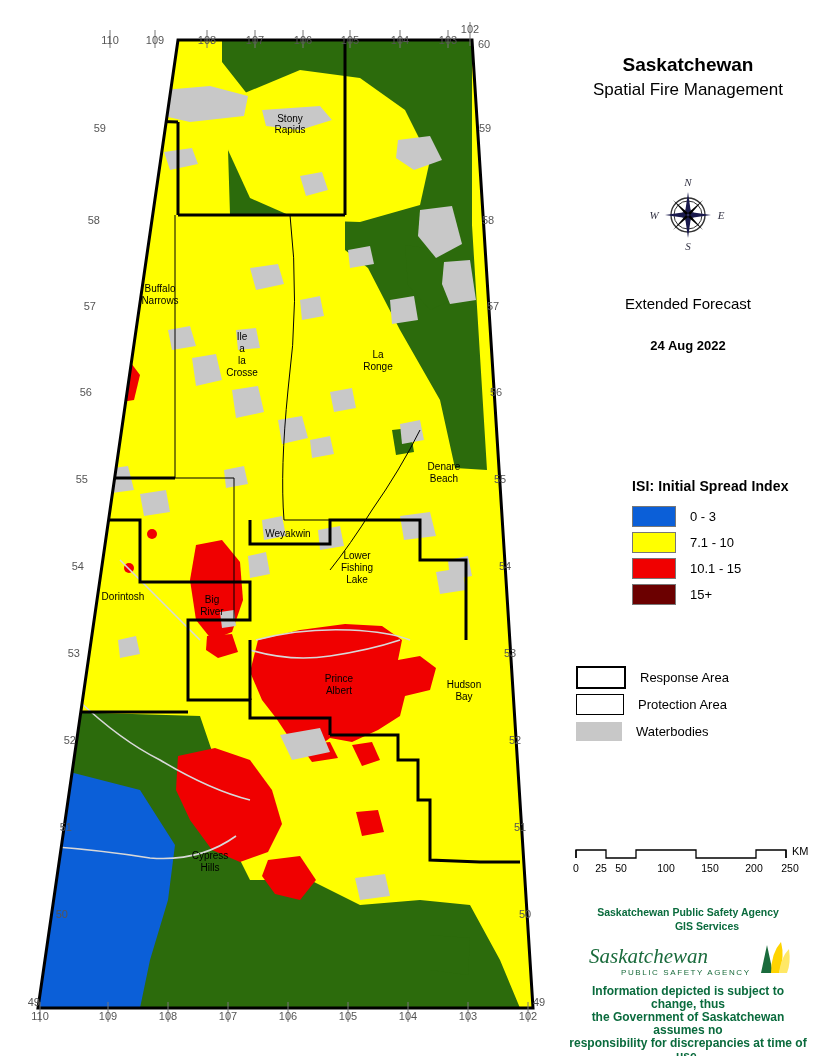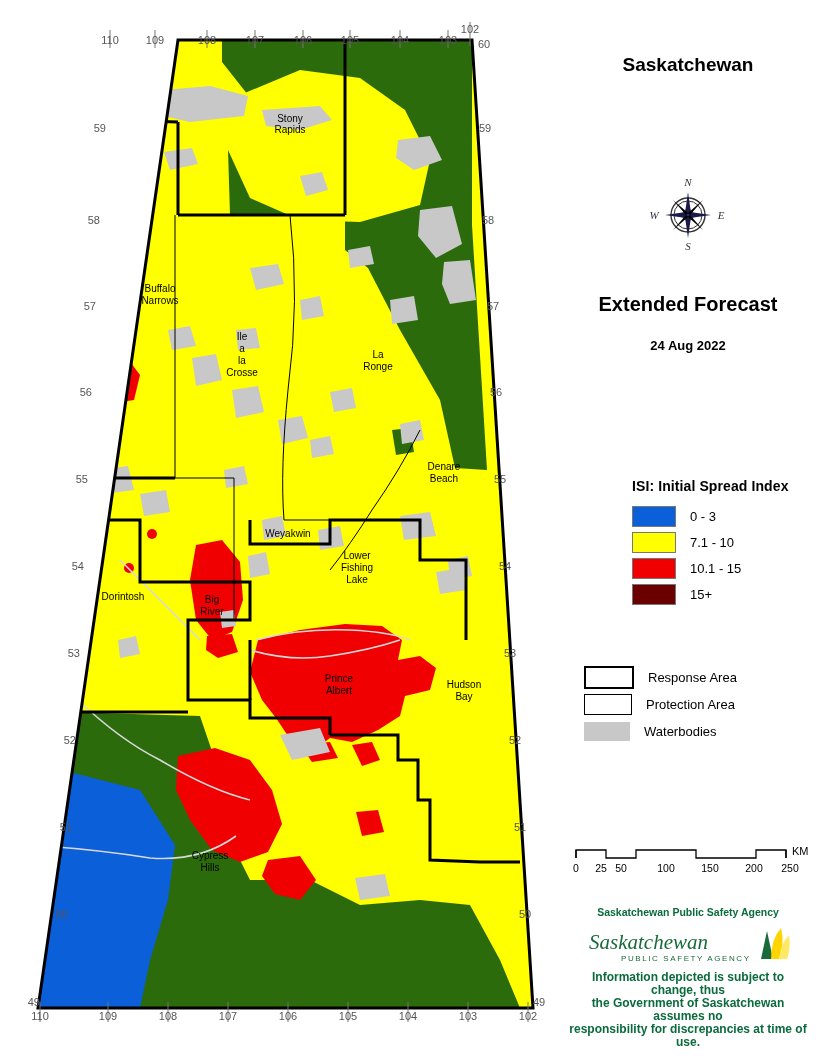--- a/index.html
+++ b/index.html
@@ -17,30 +17,30 @@
   
   #side-panel{position:absolute;left:560px;top:0;width:256px;height:1056px;}
 
   .title-block{position:absolute;left:0;top:52px;width:256px;text-align:center;}
   .title-main{font-size:19px;font-weight:bold;line-height:26px;}
   .title-sub{font-size:17px;line-height:24px;}
 
   .compass{position:absolute;left:88px;top:172px;width:80px;height:80px;}
 
   .fc-block{position:absolute;left:0;top:292px;width:256px;text-align:center;}
-  .fc-line{font-size:20px;font-weight:bold;line-height:24px;}
+  .fc-line{font-size:15px;font-weight:normal;line-height:24px;}
   .fc-date{font-size:13px;font-weight:bold;margin-top:22px;}
 
   .legend{position:absolute;left:24px;top:478px;width:232px;padding-left:48px;}
   .legend-title{font-size:14px;font-weight:bold;margin-bottom:9px;letter-spacing:.1px;}
   .legend-row{display:flex;align-items:center;height:26px;}
   .sw{width:42px;height:19px;border:1px solid #777;margin-right:14px;flex:none;}
   .legend-text{font-size:13px;}
 
-  .arealeg{position:absolute;left:24px;top:664px;width:232px;}
+  .arealeg{position:absolute;left:16px;top:664px;width:232px;}
   .area-row{display:flex;align-items:center;height:27px;}
   .area-box{width:46px;height:19px;margin-right:14px;flex:none;background:#fff;}
   .area-box.resp{border:2.5px solid #000;}
   .area-box.prot{border:1px solid #000;}
   .area-box.water{border:none;background:#c8c8c8;}
   .area-text{font-size:13px;}
 
   .scalebar{position:absolute;left:8px;top:836px;width:248px;height:52px;}
 
   .footer{position:absolute;left:0;top:905px;width:256px;text-align:center;}
@@ -310,20 +310,21 @@
       <text class="place-label" x="210" y="871">Hills</text>
     </g>
   </g>
 </svg>
 </div>
 
 <div id="side-panel">
 
   <div class="title-block">
     <div class="title-main">Saskatchewan</div>
+    <div class="title-sub">Spatial Fire Management</div>
   </div>
 
   <div class="compass">
     <svg width="80" height="80" viewBox="0 0 80 80">
       <circle cx="40" cy="43" r="17" fill="none" stroke="#333" stroke-width="1.4"></circle>
       <circle cx="40" cy="43" r="14" fill="none" stroke="#333" stroke-width="1"></circle>
       <circle cx="40" cy="43" r="5.5" fill="#fff" stroke="#333" stroke-width="1"></circle>
       <g fill="#1a1a4d">
         <polygon points="40,20 43,41 40,43 37,41"></polygon>
         <polygon points="40,66 43,45 40,43 37,45"></polygon>
@@ -401,20 +402,21 @@
         <text x="142" y="36">150</text>
         <text x="186" y="36">200</text>
         <text x="222" y="36">250</text>
       </g>
     </svg>
   </div>
 
   <div class="footer">
     <div class="agency">
       <span>Saskatchewan Public Safety Agency</span>
+      <span class="l2">GIS  Services</span>
     </div>
 
     <div class="logo">
       <svg width="206" height="42" viewBox="0 0 206 42">
         <text x="4" y="24" font-size="21" font-family="'Liberation Serif',serif" font-style="italic" fill="#1a6b3c">Saskatchewan</text>
         <text x="36" y="36" font-size="8" letter-spacing="1.6" font-family="'Liberation Sans',sans-serif" fill="#1a6b3c">PUBLIC SAFETY AGENCY</text>
         <g>
           <path d="M176,34 L182,6 L188,34 Z" fill="#1a6b3c"></path>
           <path d="M186,34 Q186,14 196,3 Q200,18 194,34 Z" fill="#FFD400"></path>
           <path d="M194,34 Q196,18 204,10 Q206,24 202,34 Z" fill="#FFE866"></path>

